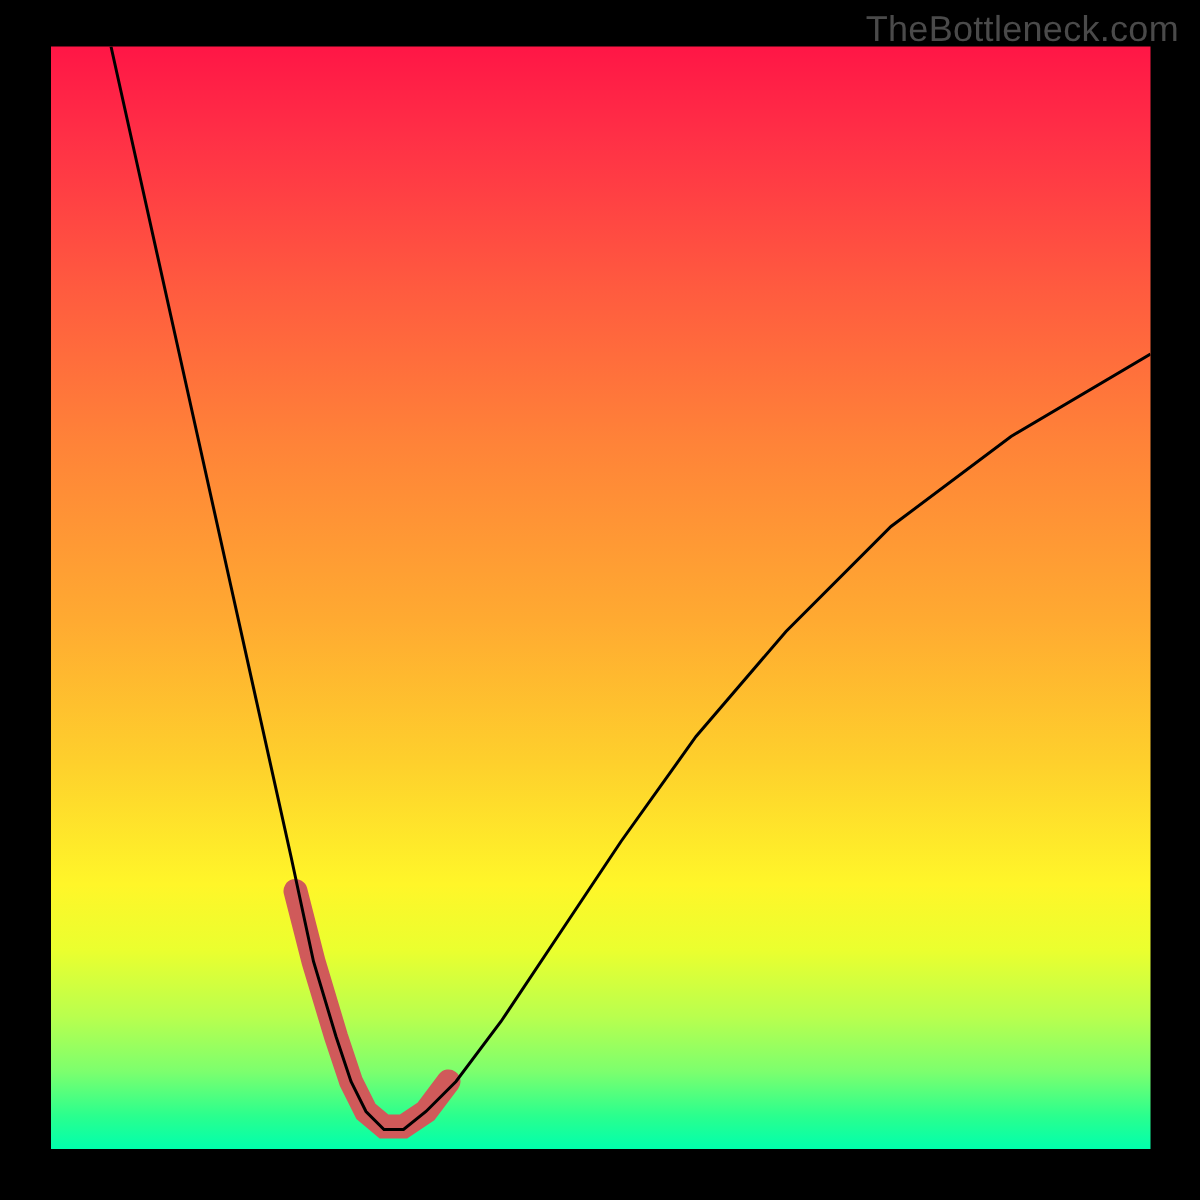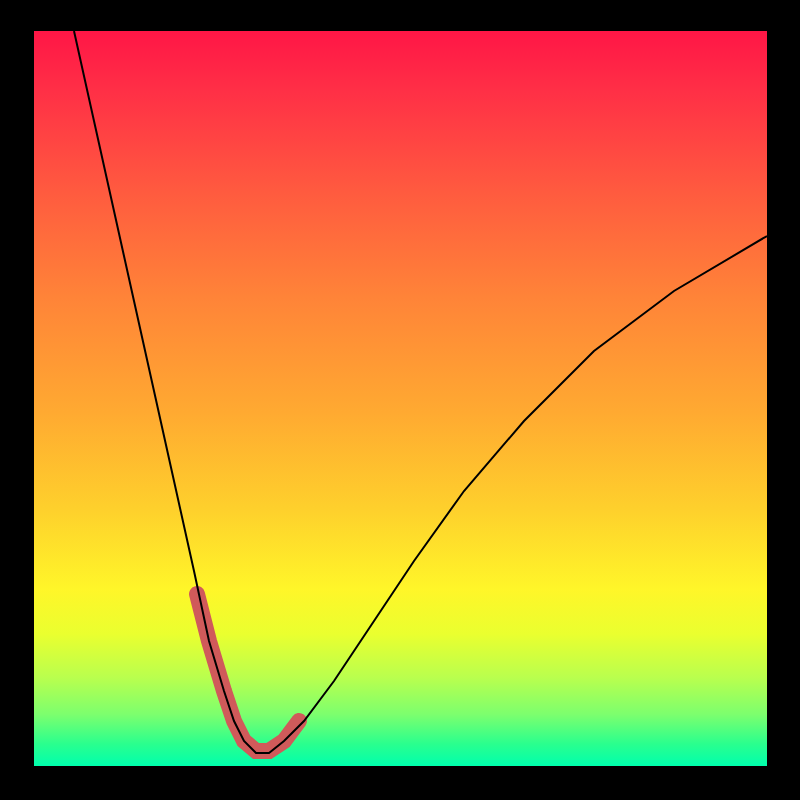--- a/index.html
+++ b/index.html
@@ -61,13 +61,14 @@
 </head>
 <body>
 
 <div class="frame">
   <div class="plot">
     <svg class="curve" viewBox="0 0 733 735" preserveAspectRatio="none">
       <path id="hl-path" fill="none" d="M163 563 L175 610 L190 660 L200 690 L210 710 L222 720 L235 720 L250 710 L265 690" stroke="#d05a5a" stroke-width="16" stroke-linecap="round"></path>
       <path id="curve-path" fill="none" d="M40 0 L60 90 L80 180 L100 270 L120 360 L140 450 L160 540 L175 610 L190 660 L200 690 L210 710 L222 722 L235 722 L250 710 L270 690 L300 650 L340 590 L380 530 L430 460 L490 390 L560 320 L640 260 L733 205" stroke="#000000" stroke-width="2"></path>
     </svg>
   </div>
+  <div class="watermark">TheBottleneck.com</div>
 </div>
 
 </body></html>

